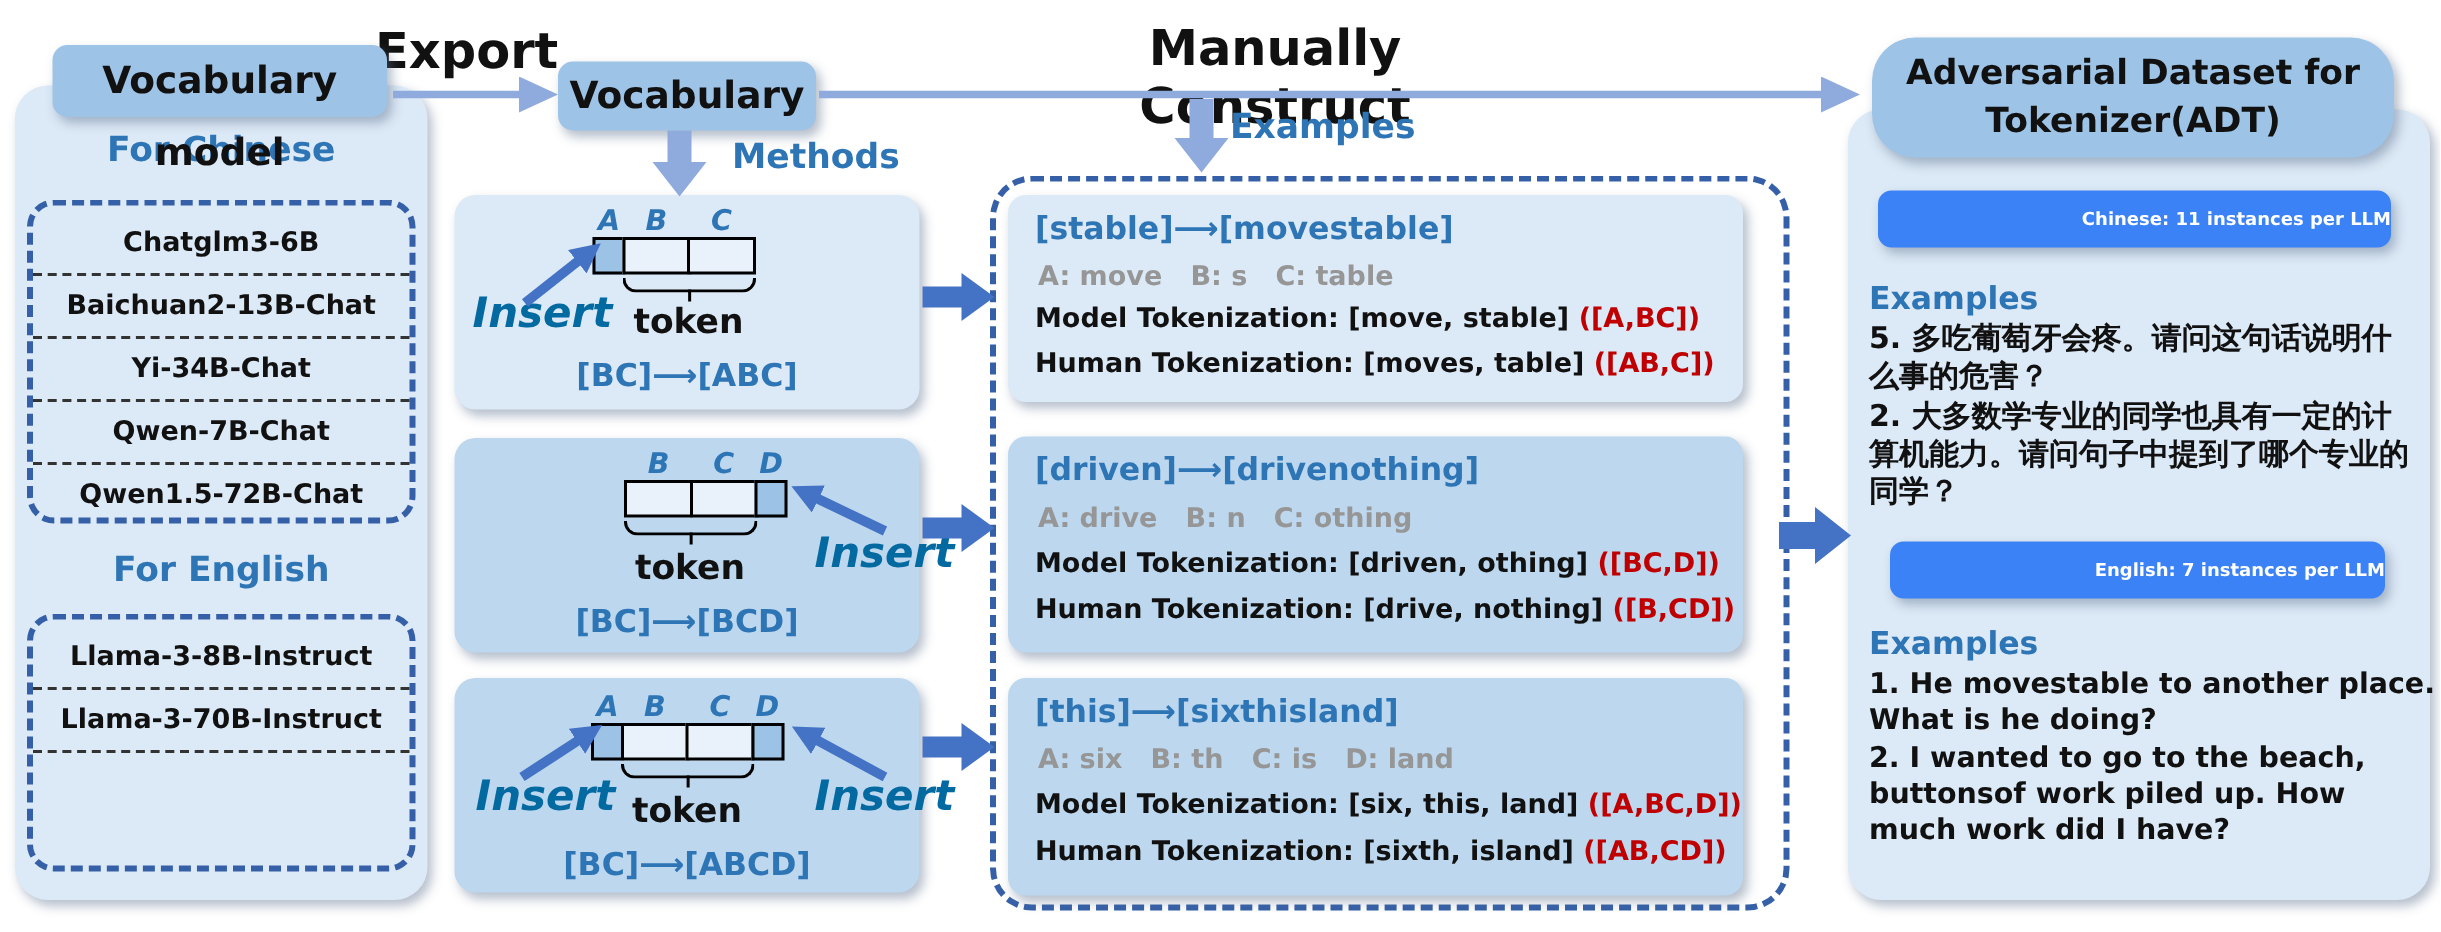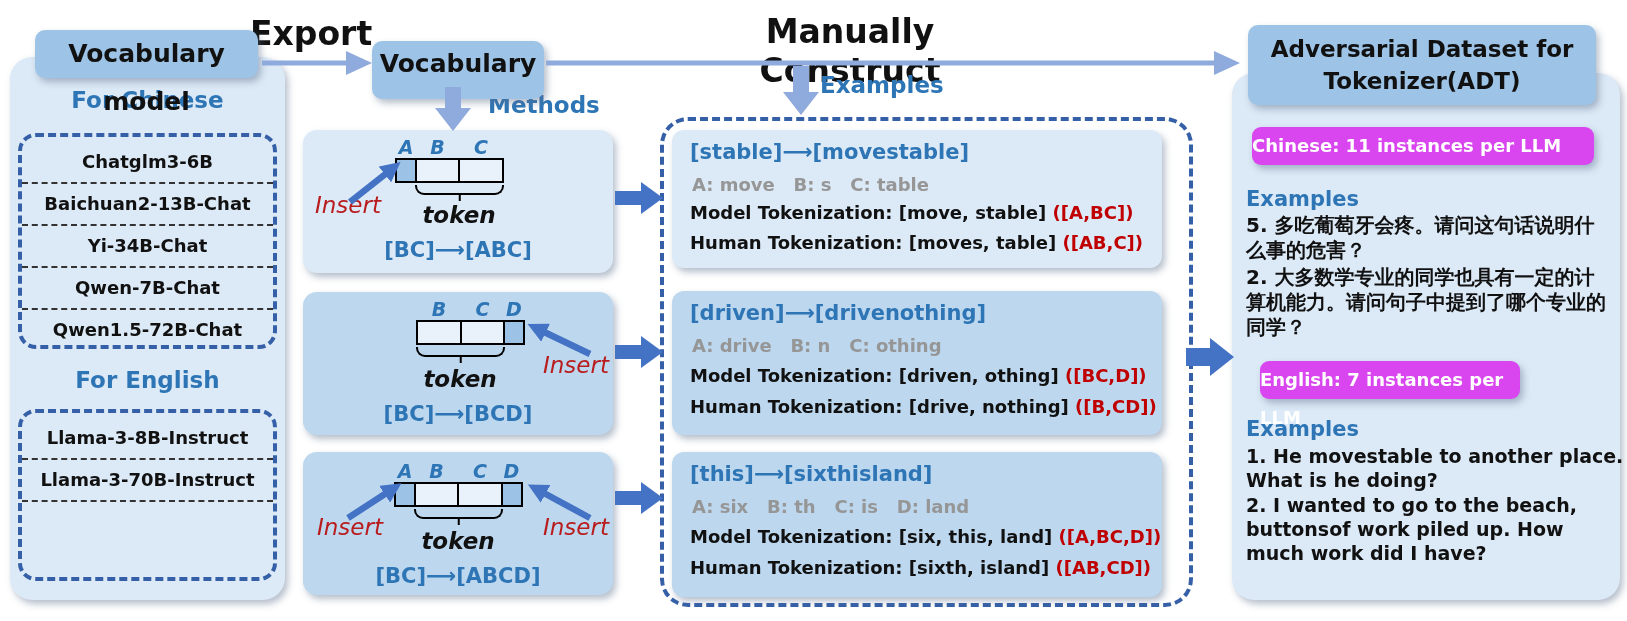--- a/index.html
+++ b/index.html
@@ -36,32 +36,32 @@
   .cell.fill{background:#9CC2E5;}
   .cell.open{background:#E9F1FA;}
   .lt{position:absolute;top:-24px;left:50%;transform:translateX(-50%);
       color:#2E75B6;font-weight:bold;font-style:italic;font-size:19px;}
   .bracket{position:absolute;top:27px;height:10px;border-left:2.5px solid #000;
       border-right:2.5px solid #000;border-bottom:2.5px solid #000;
       border-radius:0 0 9px 9px;box-sizing:border-box;}
   .bracket::after{content:"";position:absolute;left:50%;bottom:-8px;width:2.5px;height:8px;
       background:#000;transform:translateX(-50%);}
   .token{position:absolute;width:120px;text-align:center;color:#111;font-weight:bold;
-      font-style:italic;font-size:23px;}
+      font-size:23px;}
   .rule{position:absolute;left:0;width:100%;text-align:center;color:#2E75B6;
       font-weight:bold;font-size:21px;}
-  .insert{position:absolute;color:#b91c1c;font-weight:normal;font-style:italic;font-size:23px;}
+  .insert{position:absolute;color:#0369a1;font-weight:bold;font-style:italic;font-size:28px;}
   
   .ex-title{position:absolute;left:18px;top:10px;color:#2E75B6;font-weight:bold;font-size:21px;}
   .ex-map{position:absolute;left:20px;top:44px;color:#969696;font-weight:bold;font-size:18px;white-space:pre-wrap;}
   .ex-line{position:absolute;left:18px;color:#111;font-weight:bold;font-size:18px;white-space:nowrap;}
   .ex-red{color:#C00000;}
   
-  .badge{position:absolute;background:#d946ef;border-radius:9px;color:#fff;font-weight:bold;
-      font-size:18px;text-align:left;line-height:38px;height:38px;}
+  .badge{position:absolute;background:#3b82f6;border-radius:9px;color:#fff;font-weight:bold;
+      font-size:12px;text-align:right;line-height:38px;height:38px;}
   .rp-head{position:absolute;color:#2E75B6;font-weight:bold;font-size:21px;}
   .rp-text{position:absolute;color:#111;font-weight:bold;}
   .cn-text{font-size:20px;line-height:25px;width:368px;}
   .en-text{font-size:19px;line-height:24px;width:378px;}
   
   #overlay{position:absolute;left:0;top:0;z-index:6;pointer-events:none;}
   .aL{stroke:#8FAADC;stroke-width:5;}
   .aD{stroke:#4472C4;stroke-width:6.5;}
   .pL{fill:#8FAADC;}
   .pD{fill:#4472C4;}
@@ -87,21 +87,21 @@
 
     <div class="dashbox" style="left:8px;top:352px;width:259px;height:172px;padding-top:5px;">
       <div class="mrow sep">Llama-3-8B-Instruct</div>
       <div class="mrow sep">Llama-3-70B-Instruct</div>
     </div>
   </div>
 
   <div class="abs titlebox shadow z3" style="left:35px;top:30px;width:223px;height:48px;line-height:48px;font-size:25px;">Vocabulary model</div>
 
   <div class="abs blacklabel" style="left:250px;top:14px;width:110px;">Export</div>
-  <div class="abs titlebox shadow z3" style="left:372px;top:41px;width:172px;height:58px;line-height:46px;font-size:25px;">Vocabulary</div>
+  <div class="abs titlebox shadow z3" style="left:372px;top:41px;width:172px;height:46px;line-height:46px;font-size:25px;">Vocabulary</div>
   <div class="abs blacklabel" style="left:700px;top:12px;width:300px;">Manually Construct</div>
   <div class="abs flowlabel" style="left:488px;top:92px;">Methods</div>
   <div class="abs flowlabel" style="left:820px;top:72px;">Examples</div>
 
   <div class="mbox light shadow" style="top:130px;">
     <div class="bar" style="left:92px;top:28px;">
       <div class="cell narrow fill">
           <span class="lt">A</span>
         </div>
       <div class="cell wide open">
@@ -196,27 +196,27 @@
       <span>Human Tokenization: [sixth, island]</span>
       <span class="ex-red">([AB,CD])</span>
     </div>
   </div>
 
   <div class="abs panel-light shadow" style="left:1232px;top:73px;width:388px;height:527px;">
     <div class="badge shadow" style="left:20px;top:54px;width:342px;">Chinese: 11 instances per LLM</div>
     <div class="rp-head" style="left:14px;top:114px;">Examples</div>
     <div class="rp-text cn-text" style="left:14px;top:140px;">5. 多吃葡萄牙会疼。请问这句话说明什么事的危害？</div>
     <div class="rp-text cn-text" style="left:14px;top:192px;">2. 大多数学专业的同学也具有一定的计算机能力。请问句子中提到了哪个专业的同学？</div>
-    <div class="badge shadow" style="left:28px;top:288px;width:260px;">English: 7 instances per LLM</div>
+    <div class="badge shadow" style="left:28px;top:288px;width:330px;">English: 7 instances per LLM</div>
     <div class="rp-head" style="left:14px;top:344px;">Examples</div>
     <div class="rp-text en-text" style="left:14px;top:371px;">1. He movestable to another place. What is he doing?</div>
     <div class="rp-text en-text" style="left:14px;top:420px;">2. I wanted to go to the beach, buttonsof work piled up. How much work did I have?</div>
   </div>
 
-  <div class="abs titlebox shadow z3" style="left:1248px;top:25px;width:348px;height:80px;font-size:23px;line-height:32px;padding-top:8px;box-sizing:border-box;">Adversarial Dataset for Tokenizer(ADT)</div>
+  <div class="abs titlebox shadow z3" style="left:1248px;top:25px;width:348px;height:80px;font-size:23px;line-height:32px;padding-top:8px;box-sizing:border-box;border-radius:29px;">Adversarial Dataset for Tokenizer(ADT)</div>
 
   <svg id="overlay" width="1627" height="621" viewBox="0 0 1627 621">
     <defs>
       <marker id="mL" markerUnits="userSpaceOnUse" markerWidth="28" markerHeight="24" refX="4" refY="12" orient="auto">
         <path d="M0,0 L26,12 L0,24 Z" fill="#8FAADC"></path>
       </marker>
       <marker id="mD" markerUnits="userSpaceOnUse" markerWidth="22" markerHeight="20" refX="4" refY="10" orient="auto">
         <path d="M0,0 L20,10 L0,20 Z" fill="#4472C4"></path>
       </marker>
     </defs>

